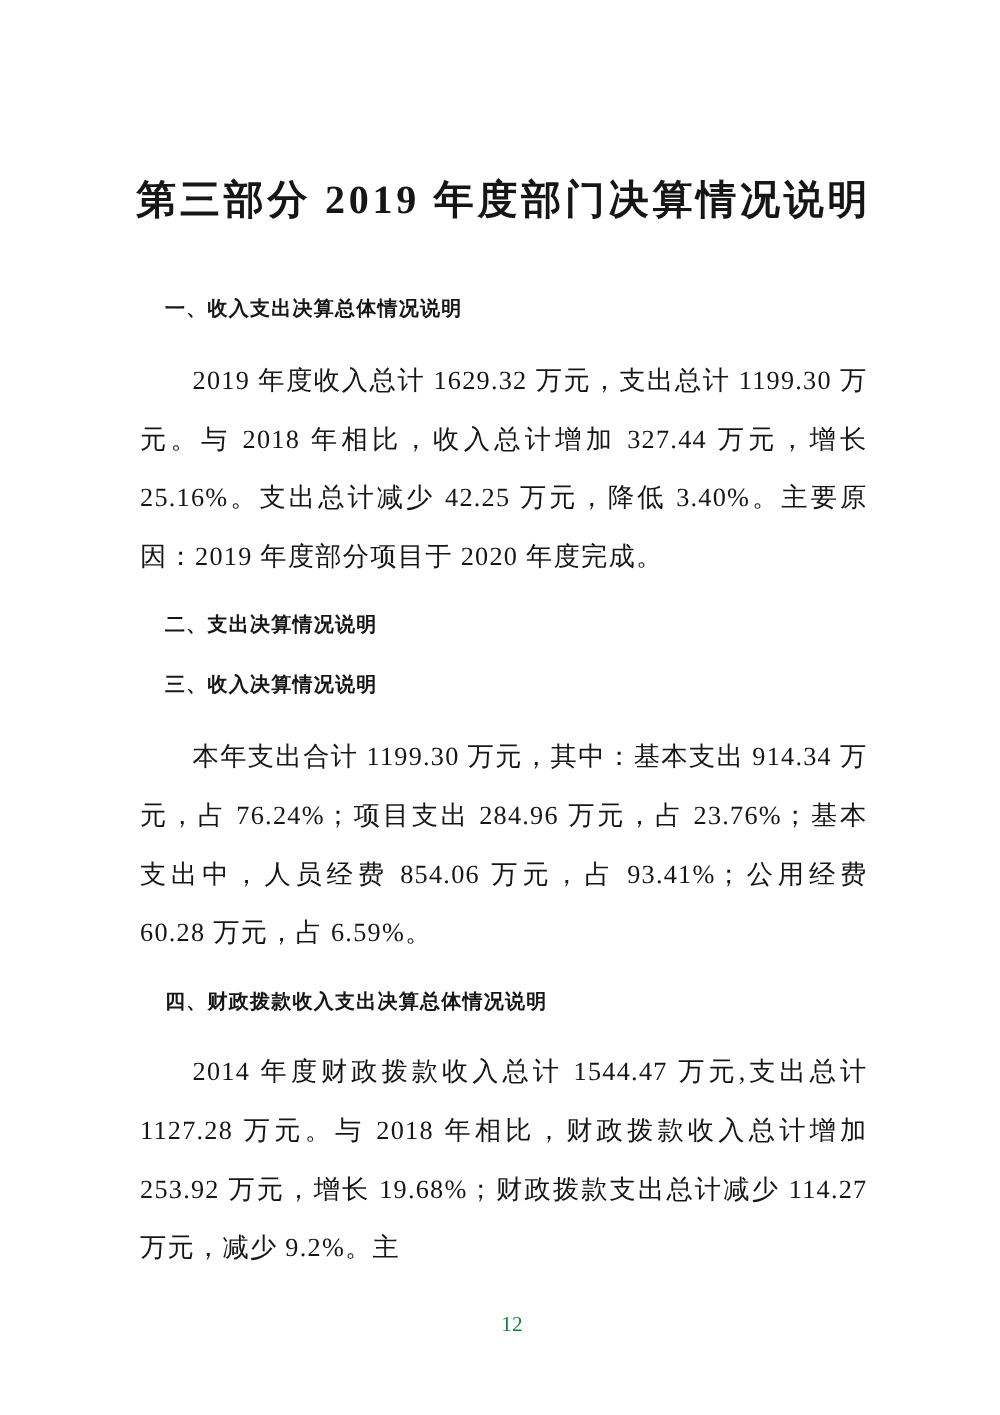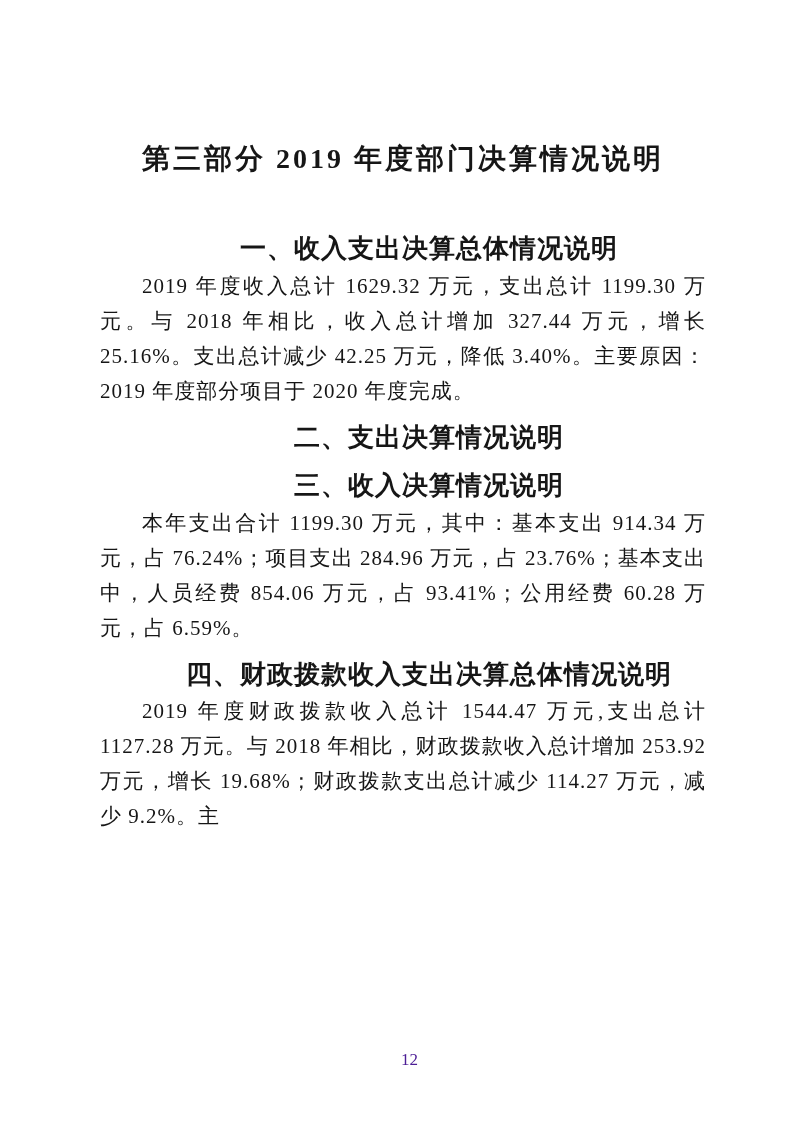--- a/index.html
+++ b/index.html
@@ -17,69 +17,68 @@
     color: #161616;
   }
   .content-area {
     position: absolute;
     left: 100px;
     top: 138px;
     width: 606px;
   }
   .doc-title {
     text-align: center;
-    font-size: 28px;
+    font-size: 32px;
     font-weight: 700;
     letter-spacing: 3px;
     line-height: 42px;
     margin: 0 0 48px 0;
     font-family: "Liberation Serif", "DejaVu Serif", serif;
   }
   .section-heading {
     font-family: "Liberation Sans", "DejaVu Sans", sans-serif;
     font-weight: 700;
-    font-size: 26px;
+    font-size: 16px;
     line-height: 40.5px;
     text-indent: 2em;
     letter-spacing: 1px;
     margin: 8px 0 0 0;
-    text-align: center;
   }
   .section-body {
     font-size: 21px;
-    line-height: 35px;
+    line-height: 47px;
     letter-spacing: 1px;
     text-align: justify;
     text-indent: 2em;
-    margin: 0;
+    margin: 12px;
   }
   .page-number {
     position: absolute;
     left: 0;
     right: 0;
     bottom: 62px;
     text-align: center;
     font-size: 17px;
-    color: #4c1d95;
+    color: #15803d;
     padding-left: 19px;
   }
 </style>
 </head>
 <body>
 
 <div class="doc-page">
   <div class="content-area">
     <h1 class="doc-title">第三部分 2019 年度部门决算情况说明</h1>
 
     <h2 class="section-heading">一、收入支出决算总体情况说明</h2>
     <p class="section-body">2019 年度收入总计 1629.32 万元，支出总计 1199.30 万元。与 2018 年相比，收入总计增加 327.44 万元，增长 25.16%。支出总计减少 42.25 万元，降低 3.40%。主要原因：2019 年度部分项目于 2020 年度完成。</p>
 
     <h2 class="section-heading">二、支出决算情况说明</h2>
 
     <h2 class="section-heading">三、收入决算情况说明</h2>
     <p class="section-body">本年支出合计 1199.30 万元，其中：基本支出 914.34 万元，占 76.24%；项目支出 284.96 万元，占 23.76%；基本支出中，人员经费 854.06 万元，占 93.41%；公用经费 60.28 万元，占 6.59%。</p>
 
     <h2 class="section-heading">四、财政拨款收入支出决算总体情况说明</h2>
-    <p class="section-body">2019 年度财政拨款收入总计 1544.47 万元,支出总计 1127.28 万元。与 2018 年相比，财政拨款收入总计增加 253.92 万元，增长 19.68%；财政拨款支出总计减少 114.27 万元，减少 9.2%。主</p>
+    <p class="section-body">2014 年度财政拨款收入总计 1544.47 万元,支出总计 1127.28 万元。与 2018 年相比，财政拨款收入总计增加 253.92 万元，增长 19.68%；财政拨款支出总计减少 114.27 万元，减少 9.2%。主</p>
   </div>
 
   <div class="page-number">12</div>
 </div>
 
 </body></html>

